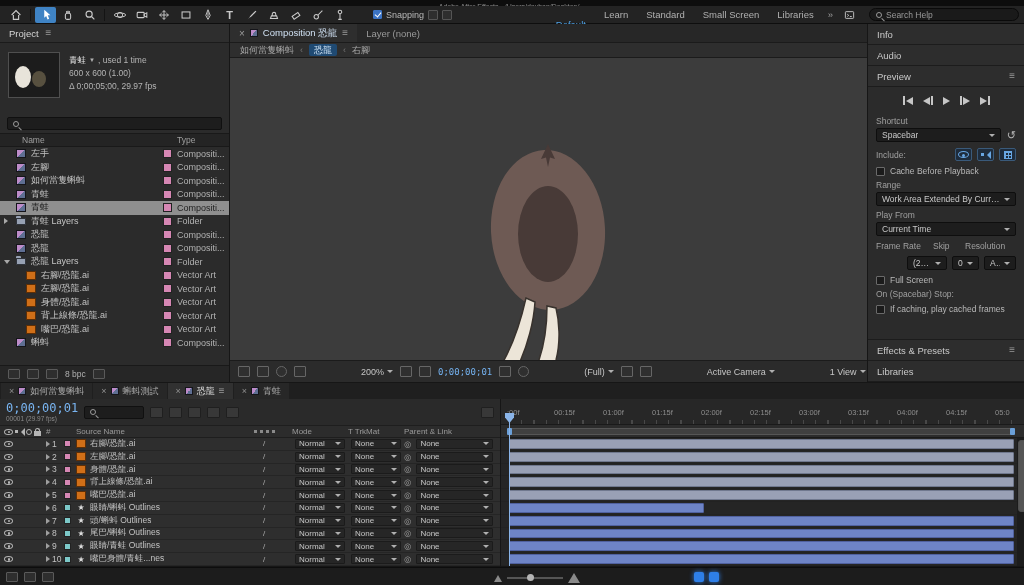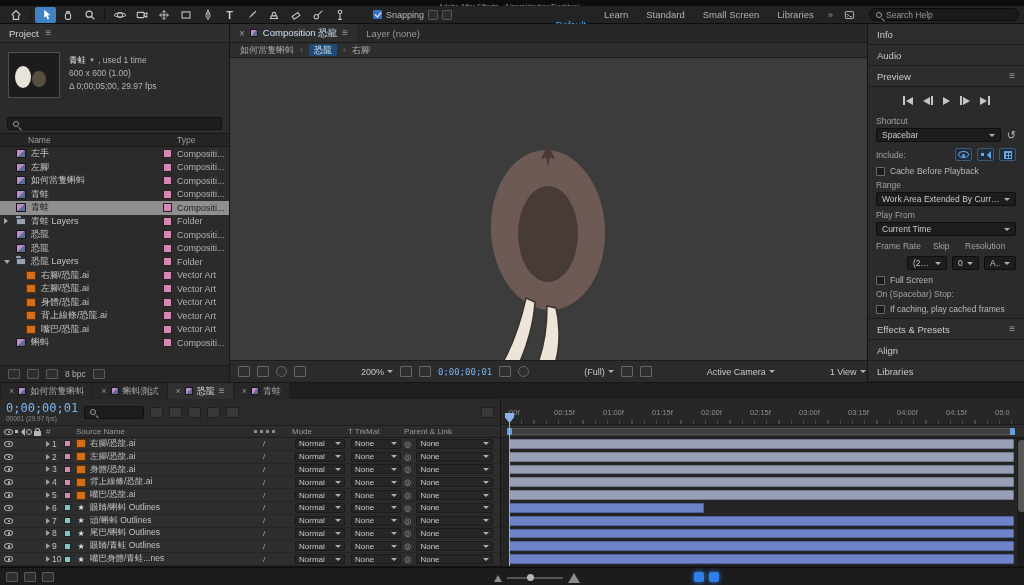--- a/index.html
+++ b/index.html
@@ -67,21 +67,21 @@
   .thumb svg{display:block;}
   .pi-lines{font-size:8.5px;color:#b4b4b4;line-height:13px;padding-top:2px;}
   .pi-l1{display:flex;align-items:center;gap:3px;}
   .pi-name{color:#e8e8e8;}
   .pi-caret{font-size:6px;color:#b0b0b0;}
 
   .proj-search{height:18px;padding:2px 7px;}
   .sfield{height:13px;background:#1d1d1d;border:1px solid #101010;border-radius:2px;display:flex;align-items:center;padding:0 5px;gap:4px;}
 
   .pgrid-head{height:14px;background:#242424;border-top:1px solid #191919;border-bottom:1px solid #191919;display:flex;align-items:center;font-size:8.5px;color:#9f9f9f;}
-  .pgrid-head .phn{flex:1;padding-left:28px;}
+  .pgrid-head .phn{flex:1;padding-left:22px;}
   .pgrid-head .phs{width:14px;}
   .pgrid-head .pht{width:52px;}
 
   .prows{height:218px;overflow:hidden;background:#2b2b2b;}
   .prow{height:13.5px;display:flex;align-items:center;font-size:9px;color:#c4c4c4;padding-left:4px;}
   .prow.row-sel{background:#8f8f8f;color:#151515;}
   .prow .tw{width:12px;flex:none;display:flex;align-items:center;}
   .prow.ind{padding-left:14px;}
   .prow .ic{width:10px;height:9px;border:1px solid #15151a;margin-right:5px;flex:none;}
   .k-comp .ic{background:linear-gradient(135deg,#bd8cc9 50%,#5f6f93 50%);}
@@ -674,23 +674,20 @@
         <span class="cb"></span>
         <span>If caching, play cached frames</span>
       </div>
 
     </div>
     <div class="sec-head">
       <span>Effects &amp; Presets</span>
       <span class="menu-ic">≡</span>
     </div>
     <div class="sec-head">
-      <span>Align</span>
-    </div>
-    <div class="sec-head">
       <span>Libraries</span>
     </div>
   </div>
 
   <div class="timeline">
     <div class="tl-tabs">
 
         <div class="ttab">
           <span class="x">×</span>
           <span class="ic-comp sm"></span>

